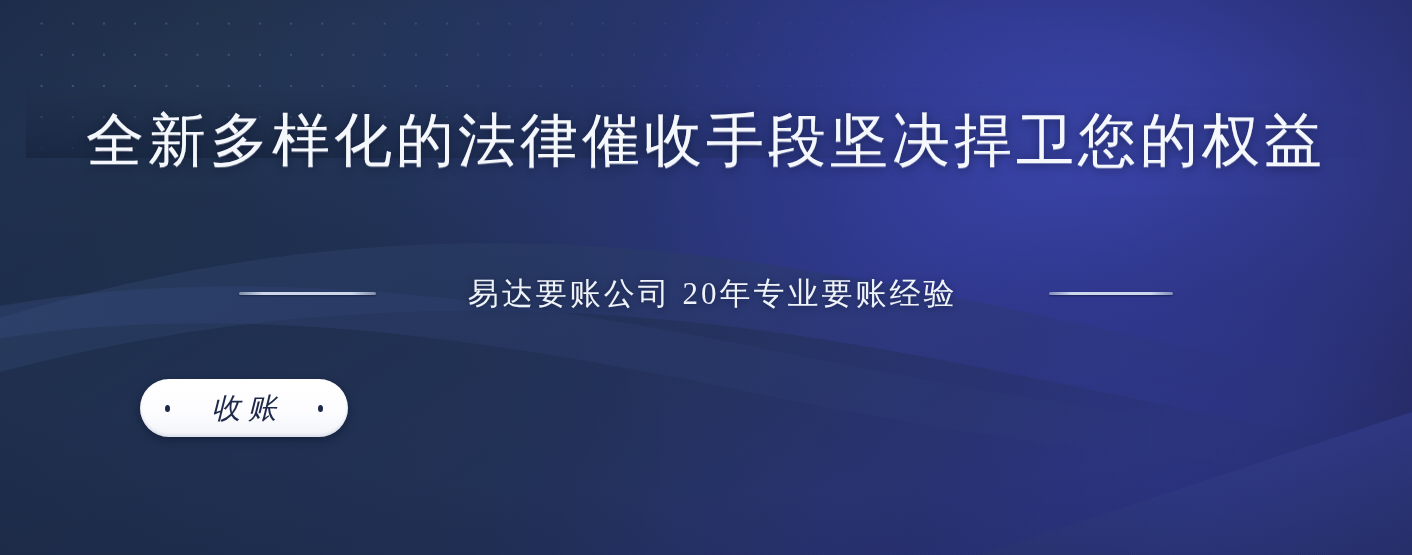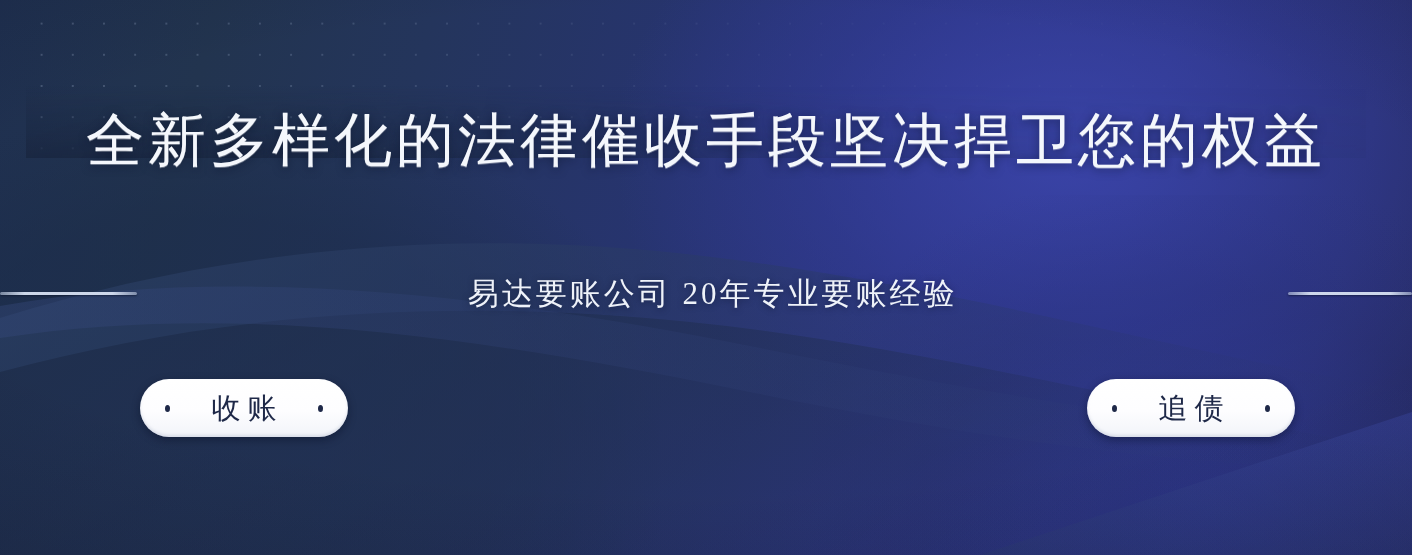--- a/index.html
+++ b/index.html
@@ -131,21 +131,21 @@
     white-space: nowrap;
   }
 
   .subrow {
     position: absolute;
     left: 0; right: 0;
     top: 270px;
     height: 46px;
     display: flex;
     align-items: center;
-    justify-content: space-between;
+    justify-content: center;
     gap: 92px;
   }
   .rule {
     width: 137px;
     height: 3px;
     border-radius: 2px;
     background: linear-gradient(90deg,
         rgba(196,208,228,0.55) 0%,
         rgba(214,224,242,0.95) 18%,
         rgba(214,224,242,0.95) 82%,
@@ -185,20 +185,21 @@
     box-sizing: border-box;
     cursor: pointer;
   }
   .pill-label {
     font-size: 29px;
     line-height: 1;
     letter-spacing: 7px;
     text-indent: 7px;
     color: #1e2848;
     white-space: nowrap;
+    font-style: italic;
   }
   .pill .dot {
     position: absolute;
     top: 50%;
     width: 5px; height: 7px;
     margin-top: -3.5px;
     border-radius: 50%;
     background: #1e2848;
   }
   .pill .dot.left  { left: 25px; }
@@ -256,23 +257,18 @@
     </div>
 
     <div class="pills">
 
       <div class="pill">
         <span class="dot left"></span>
         <span class="pill-label">收账</span>
         <span class="dot right"></span>
       </div>
 
-      <div class="pill">
-        <span class="dot left"></span>
-        <span class="pill-label">追债</span>
-        <span class="dot right"></span>
-      </div>
 
 
 
     </div>
   </div>
 </div>
 
 </body></html>

